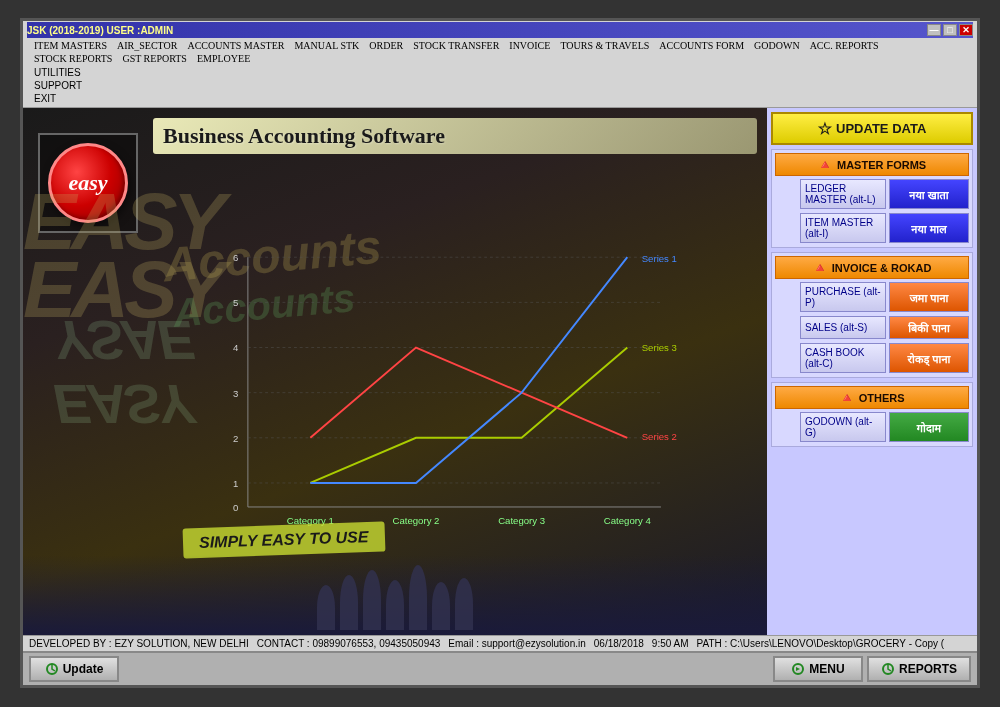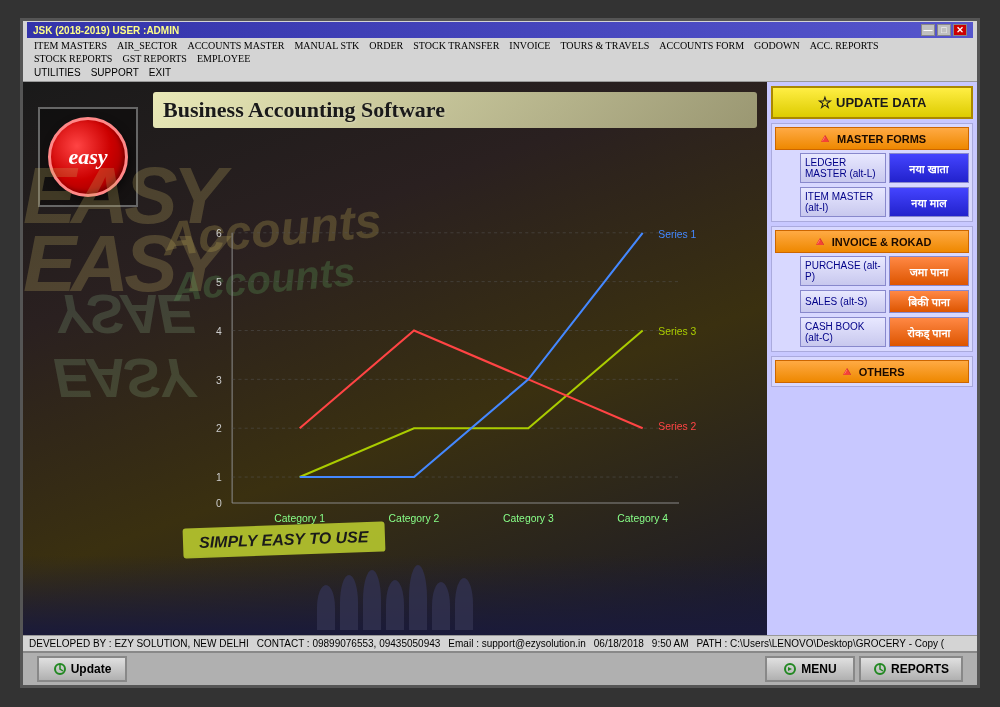--- a/index.html
+++ b/index.html
@@ -49,21 +49,21 @@
       border-bottom: 1px solid #999;
       padding: 1px 4px;
       display: flex;
       flex-direction: column;
     }
     .app-title-bar {
       background: linear-gradient(to right, #3333aa, #5555cc);
       color: white;
       font-size: 11px;
       font-weight: bold;
-      padding: 2px 6px;
+      padding: 2px 0;
       display: flex;
       justify-content: space-between;
       align-items: center;
     }
     .win-controls {
       display: flex;
       gap: 2px;
     }
     .win-btn {
       width: 14px;
@@ -88,20 +88,21 @@
       font-size: 10px;
       color: #000;
       padding: 1px 5px;
       cursor: pointer;
       white-space: nowrap;
     }
     .menu-row2 {
       display: flex;
       gap: 0;
       padding: 0 2px 1px 2px;
+      flex-direction: column;
     }
     
     .main-content {
       display: flex;
       flex: 1;
       overflow: hidden;
     }
     
     .left-panel {
       flex: 1;
@@ -319,21 +320,21 @@
       display: flex;
       gap: 8px;
       align-items: center;
     }
     
     .bottom-toolbar {
       background: #b0b0b0;
       border-top: 2px solid #888;
       display: flex;
       align-items: center;
-      padding: 3px 14px;
+      padding: 3px 6px;
       gap: 4px;
     }
     .toolbar-btn {
       background: linear-gradient(to bottom, #e0e0e0, #b0b0b0);
       border: 2px solid #888;
       padding: 4px 12px;
       font-size: 12px;
       font-weight: bold;
       cursor: pointer;
       display: flex;
@@ -507,20 +508,24 @@
         <div class="btn-row">
           <button class="btn-left">CASH BOOK  (alt-C)</button>
           <button class="btn-right orange">रोकड् पाना</button>
         </div>
       </div>
 
       <div class="section-box">
         <div class="section-header">
           <span style="font-size:13px;">🔺</span>
           <span>OTHERS</span>
+        </div>
+        <div class="btn-row">
+          <button class="btn-left">GODOWN (alt-G)</button>
+          <button class="btn-right green">गोदाम</button>
         </div>
       </div>
     </div>
   </div>
 
   <div class="status-bar">
     <span>DEVELOPED BY : EZY SOLUTION, NEW DELHI</span>
     <span>CONTACT : 09899076553, 09435050943</span>
     <span>Email : support@ezysolution.in</span>
     <span>06/18/2018</span>

